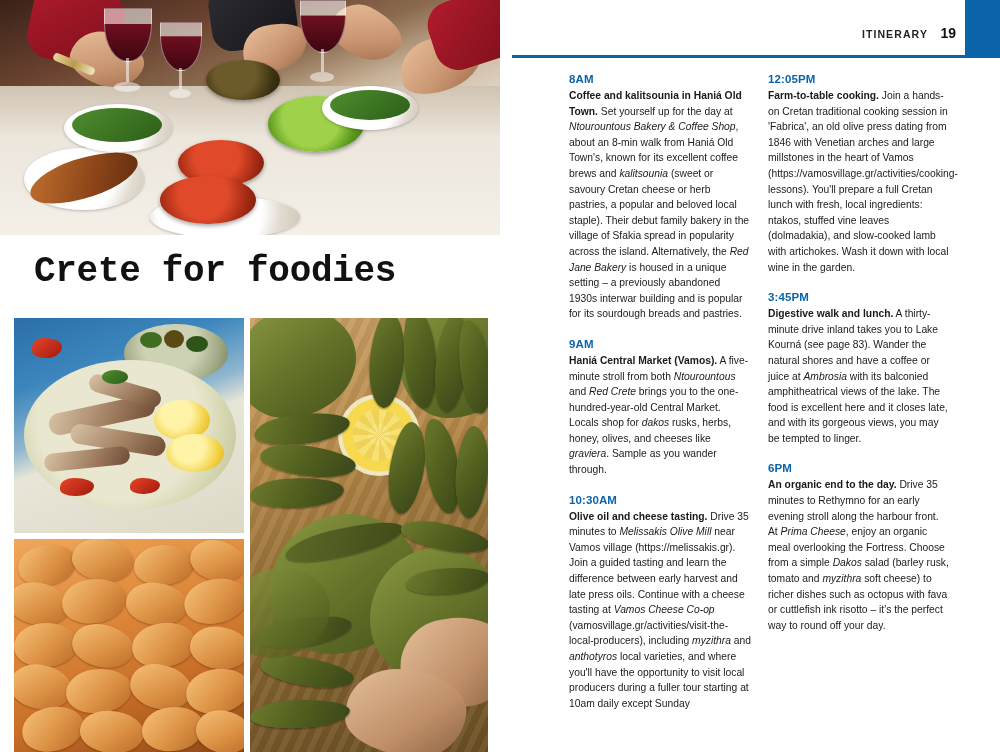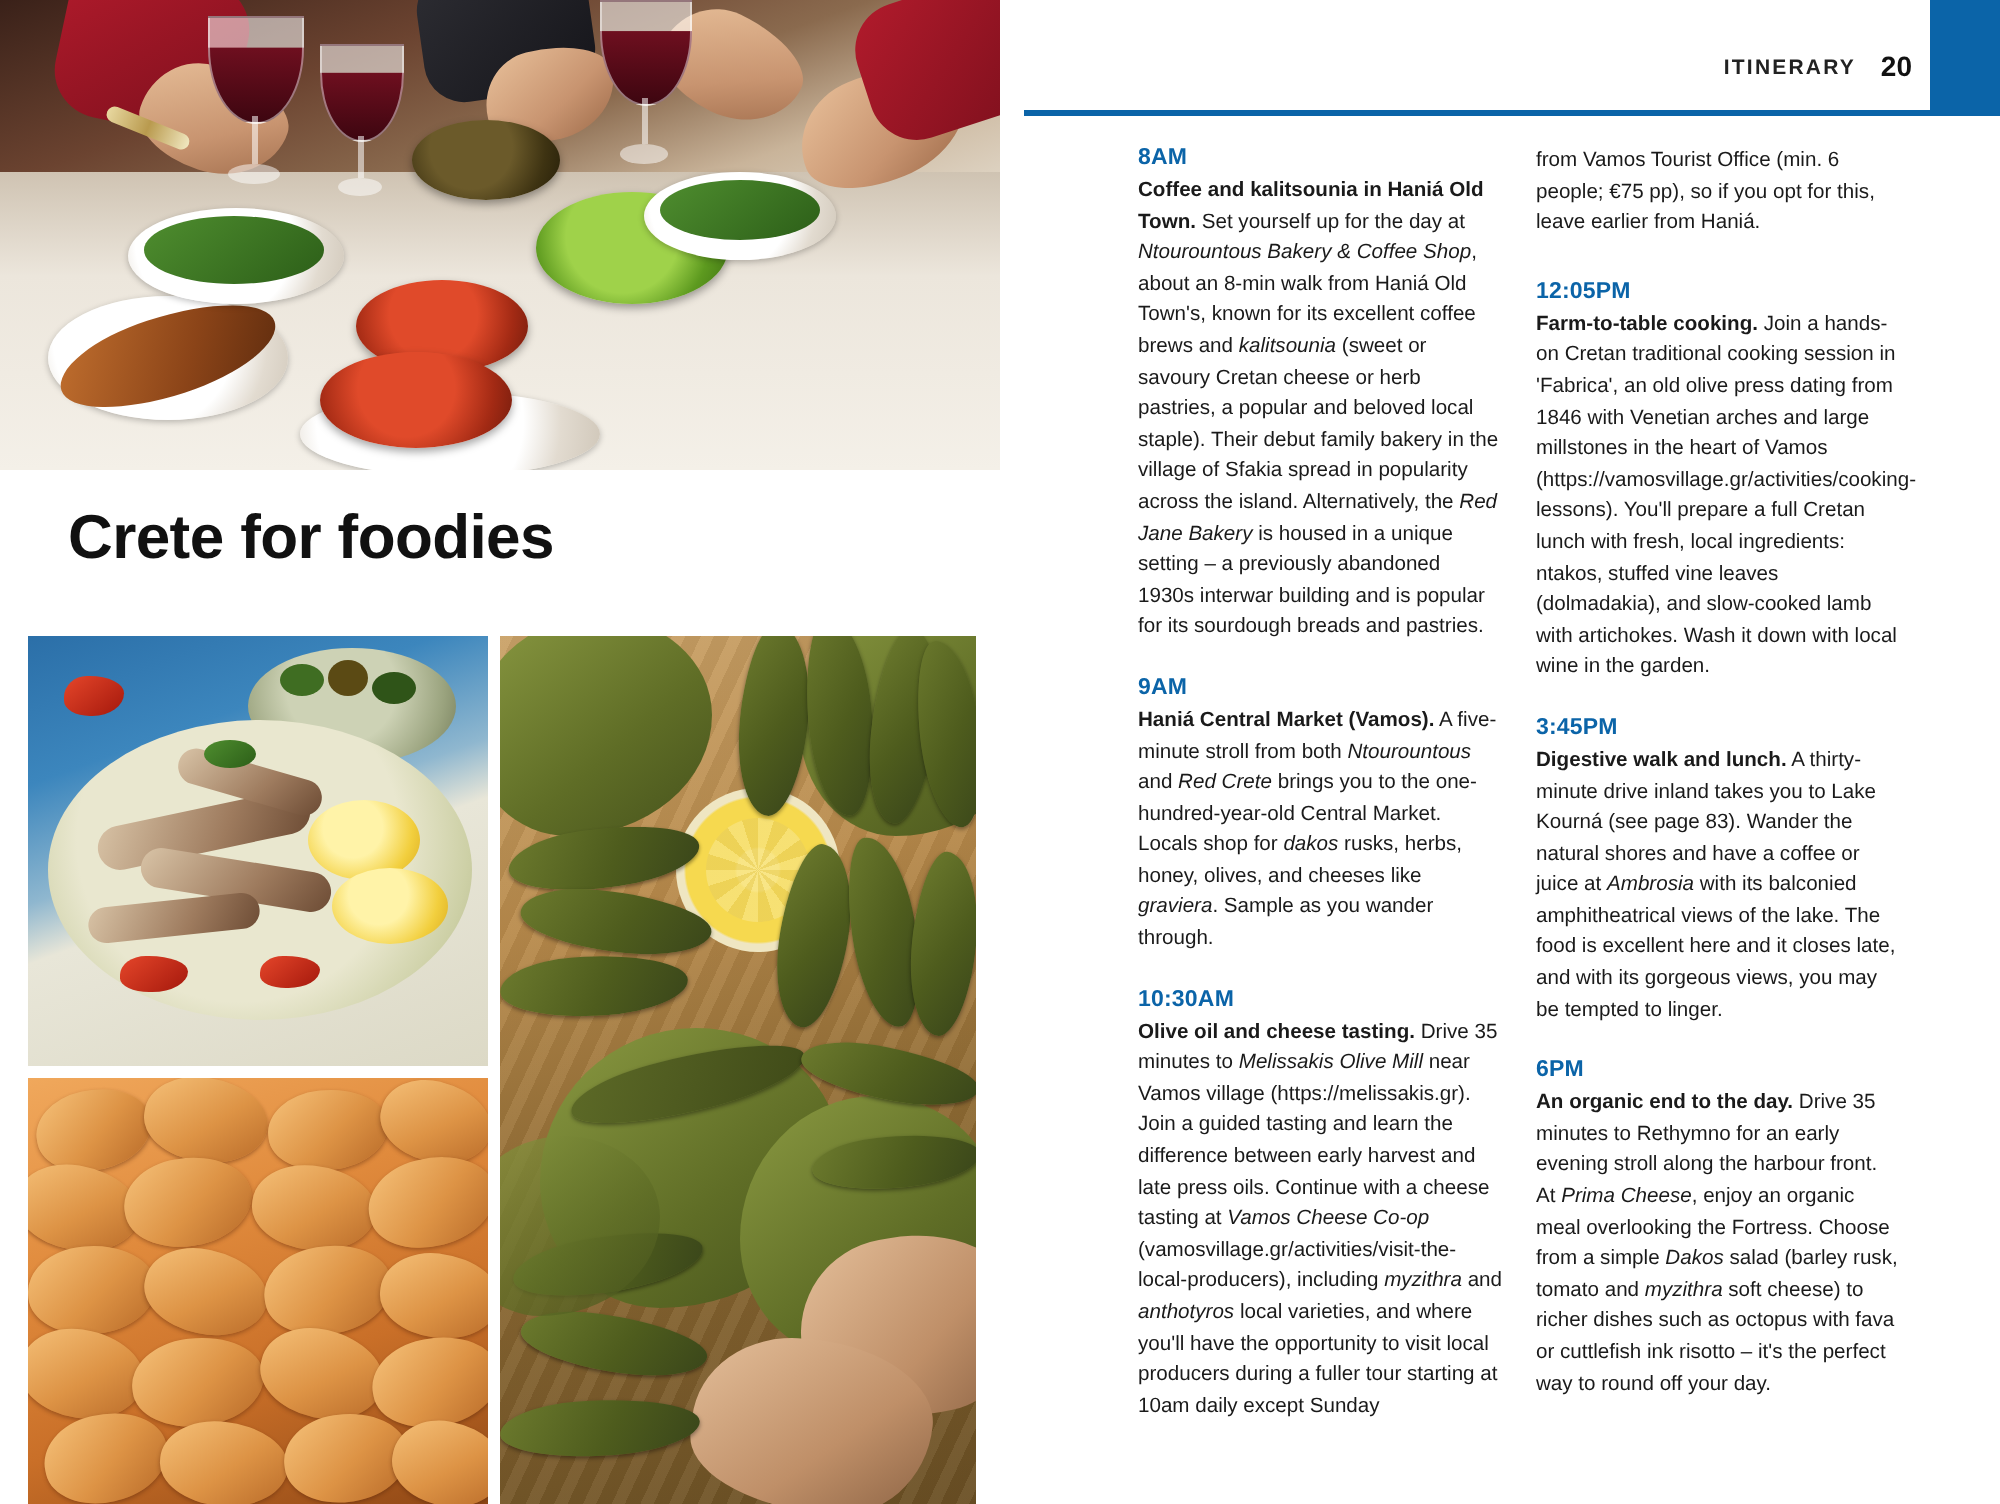--- a/index.html
+++ b/index.html
@@ -18,22 +18,22 @@
   .hero-photo{
     position:absolute;left:0;top:0;width:500px;height:235px;
     overflow:hidden;
     background:#2d1c16;
   }
   .title-block{
     position:absolute;left:0;top:235px;width:500px;height:80px;background:#fff;
   }
   .page-title{
     position:absolute;left:34px;top:251px;
-    font-size:31px;font-weight:bold;color:#111;letter-spacing:-0.3px;
-    font-family:Liberation Sans, sans-serif;
+    font-size:36px;font-weight:bold;color:#111;letter-spacing:-0.3px;
+    font-family:Liberation Mono, monospace;
   }
   .photo-grid{
     position:absolute;left:14px;top:318px;width:474px;height:434px;
   }
   .ph{position:absolute;overflow:hidden;}
   .ph-octopus{left:0;top:0;width:230px;height:215px;}
   .ph-pastry{left:0;top:221px;width:230px;height:213px;}
   .ph-dolmades{left:236px;top:0;width:238px;height:434px;}
 
   
@@ -247,21 +247,21 @@
       </div>
 
     </div>
   </div>
 
   <div class="right-page">
     <div class="blue-tab"></div>
     <div class="header-rule"></div>
     <div class="header-rule2"></div>
     <div class="hdr-label">ITINERARY</div>
-    <div class="hdr-pageno">20</div>
+    <div class="hdr-pageno">19</div>
 
     <div class="cols">
 
       <div class="col col-left">
 
         <div class="block">
           <div class="time">8AM</div>
           <p class="para">
             <b>Coffee and kalitsounia in Haniá Old Town.</b>
             <span> Set yourself up for the day at <i>Ntourountous Bakery &amp; Coffee Shop</i>, about an 8-min walk from Haniá Old Town's, known for its excellent coffee brews and <i>kalitsounia</i> (sweet or savoury Cretan cheese or herb pastries, a popular and beloved local staple). Their debut family bakery in the village of Sfakia spread in popularity across the island. Alternatively, the <i>Red Jane Bakery</i> is housed in a unique setting – a previously abandoned 1930s interwar building and is popular for its sourdough breads and pastries.</span>
@@ -281,21 +281,20 @@
           <p class="para">
             <b>Olive oil and cheese tasting.</b>
             <span> Drive 35 minutes to <i>Melissakis Olive Mill</i> near Vamos village (https://melissakis.gr). Join a guided tasting and learn the difference between early harvest and late press oils. Continue with a cheese tasting at <i>Vamos Cheese Co-op</i> (vamosvillage.gr/activities/visit-the-local-producers), including <i>myzithra</i> and <i>anthotyros</i> local varieties, and where you'll have the opportunity to visit local producers during a fuller tour starting at 10am daily except Sunday</span>
           </p>
         </div>
 
       </div>
 
       <div class="col col-right">
 
-        <p class="para first-para"> from Vamos Tourist Office (min. 6 people; €75 pp), so if you opt for this, leave earlier from Haniá.</p>
 
         <div class="block">
           <div class="time">12:05PM</div>
           <p class="para">
             <b>Farm-to-table cooking.</b>
             <span> Join a hands-on Cretan traditional cooking session in 'Fabrica', an old olive press dating from 1846 with Venetian arches and large millstones in the heart of Vamos (https://vamosvillage.gr/activities/cooking-lessons). You'll prepare a full Cretan lunch with fresh, local ingredients: ntakos, stuffed vine leaves (dolmadakia), and slow-cooked lamb with artichokes. Wash it down with local wine in the garden.</span>
           </p>
         </div>
 
         <div class="block">

